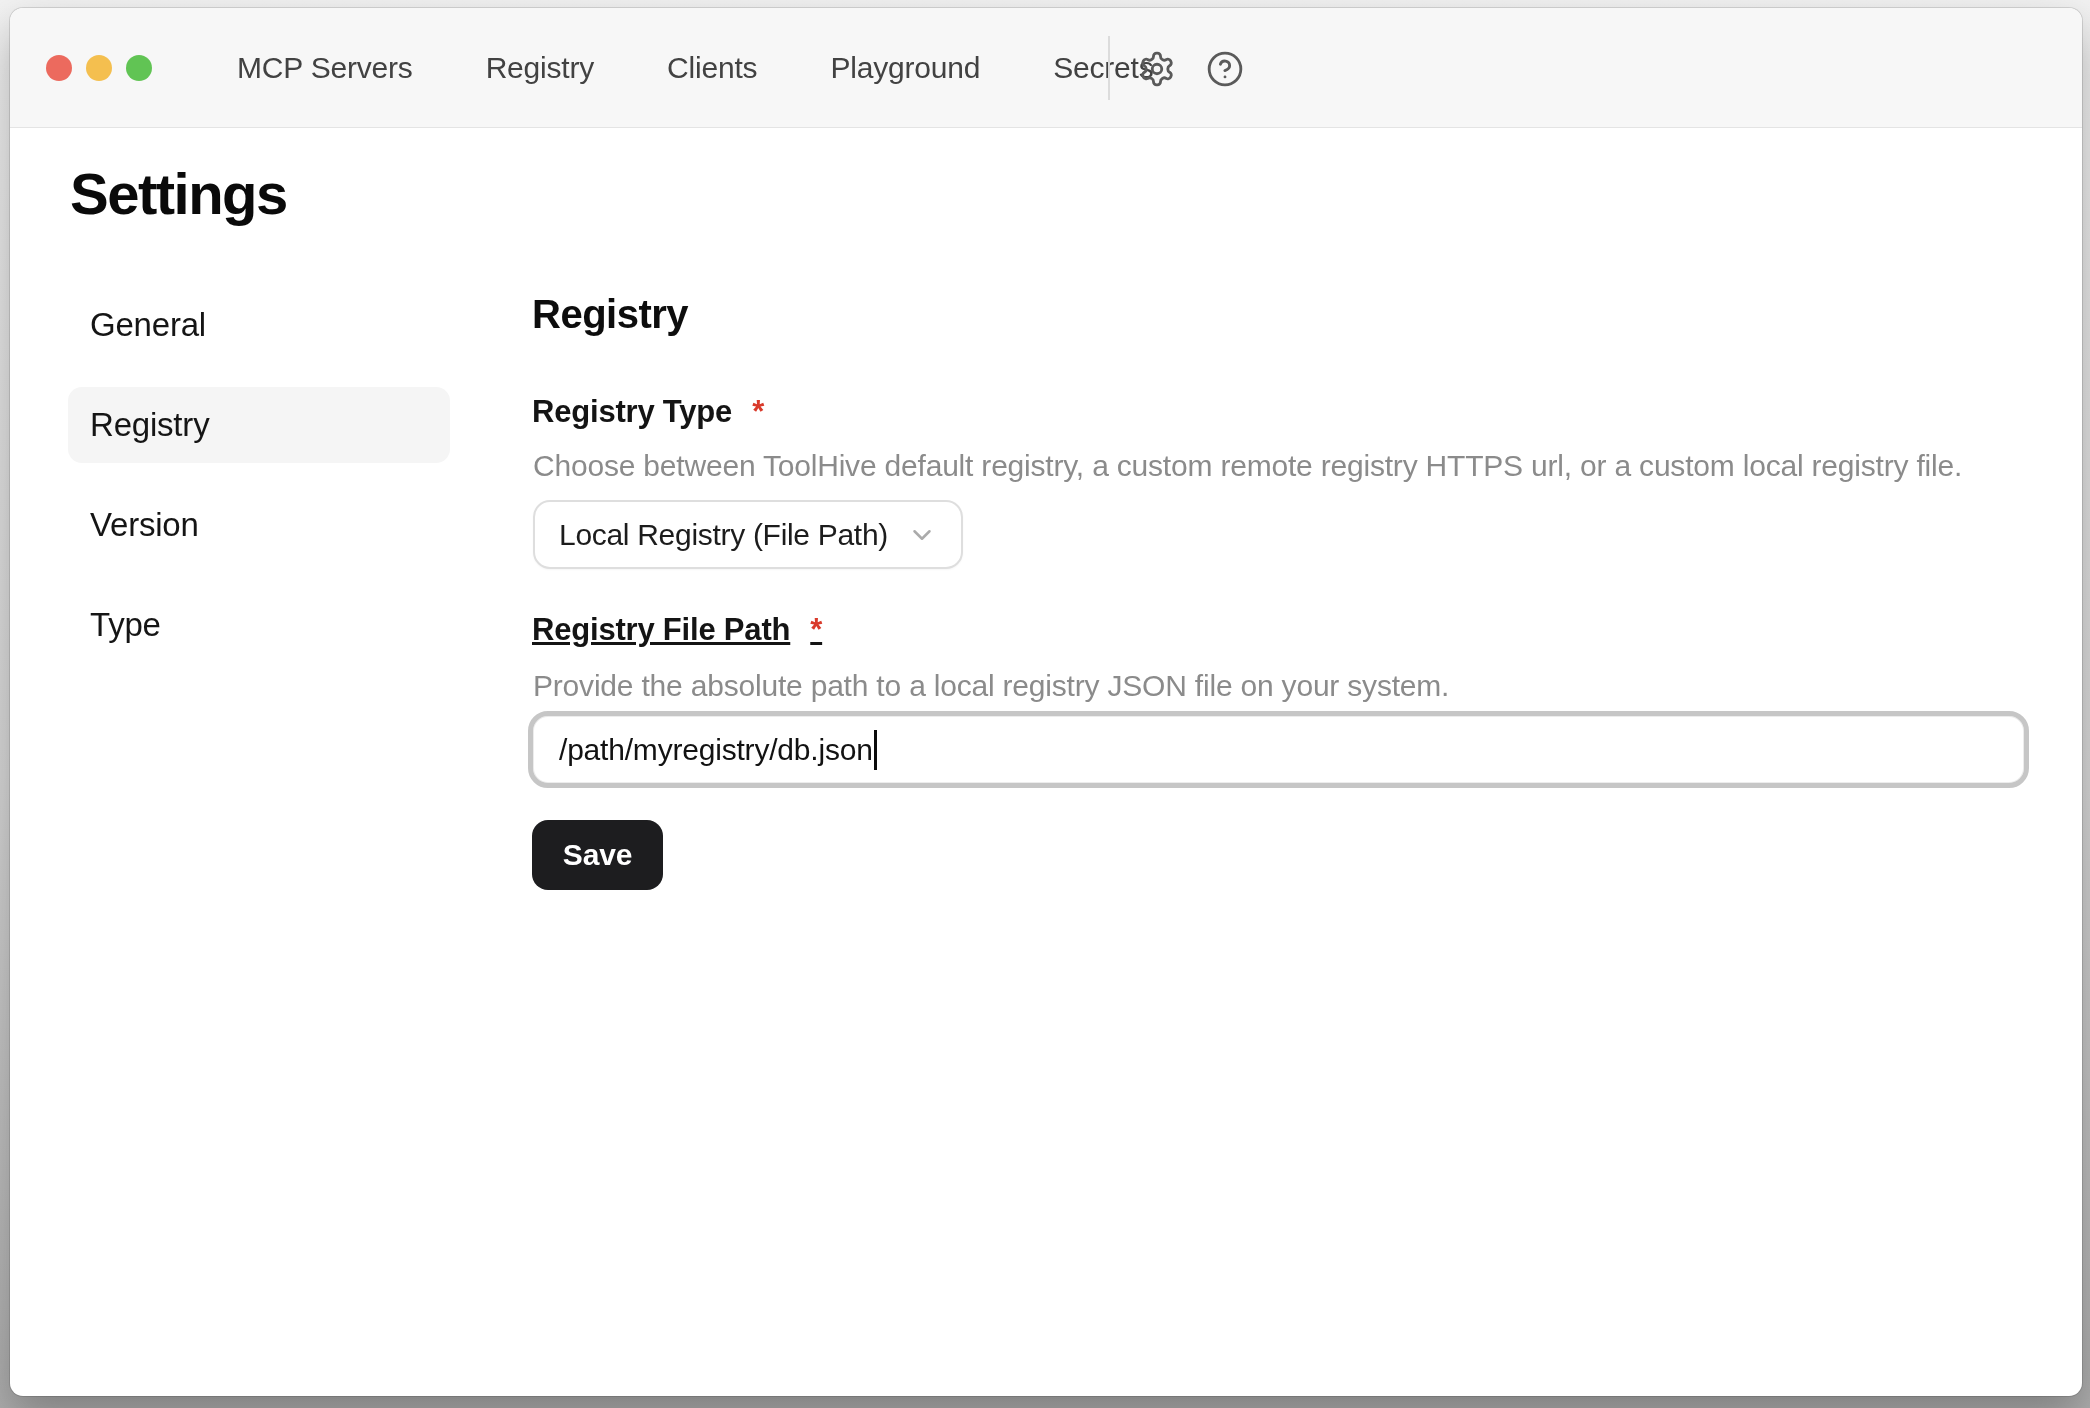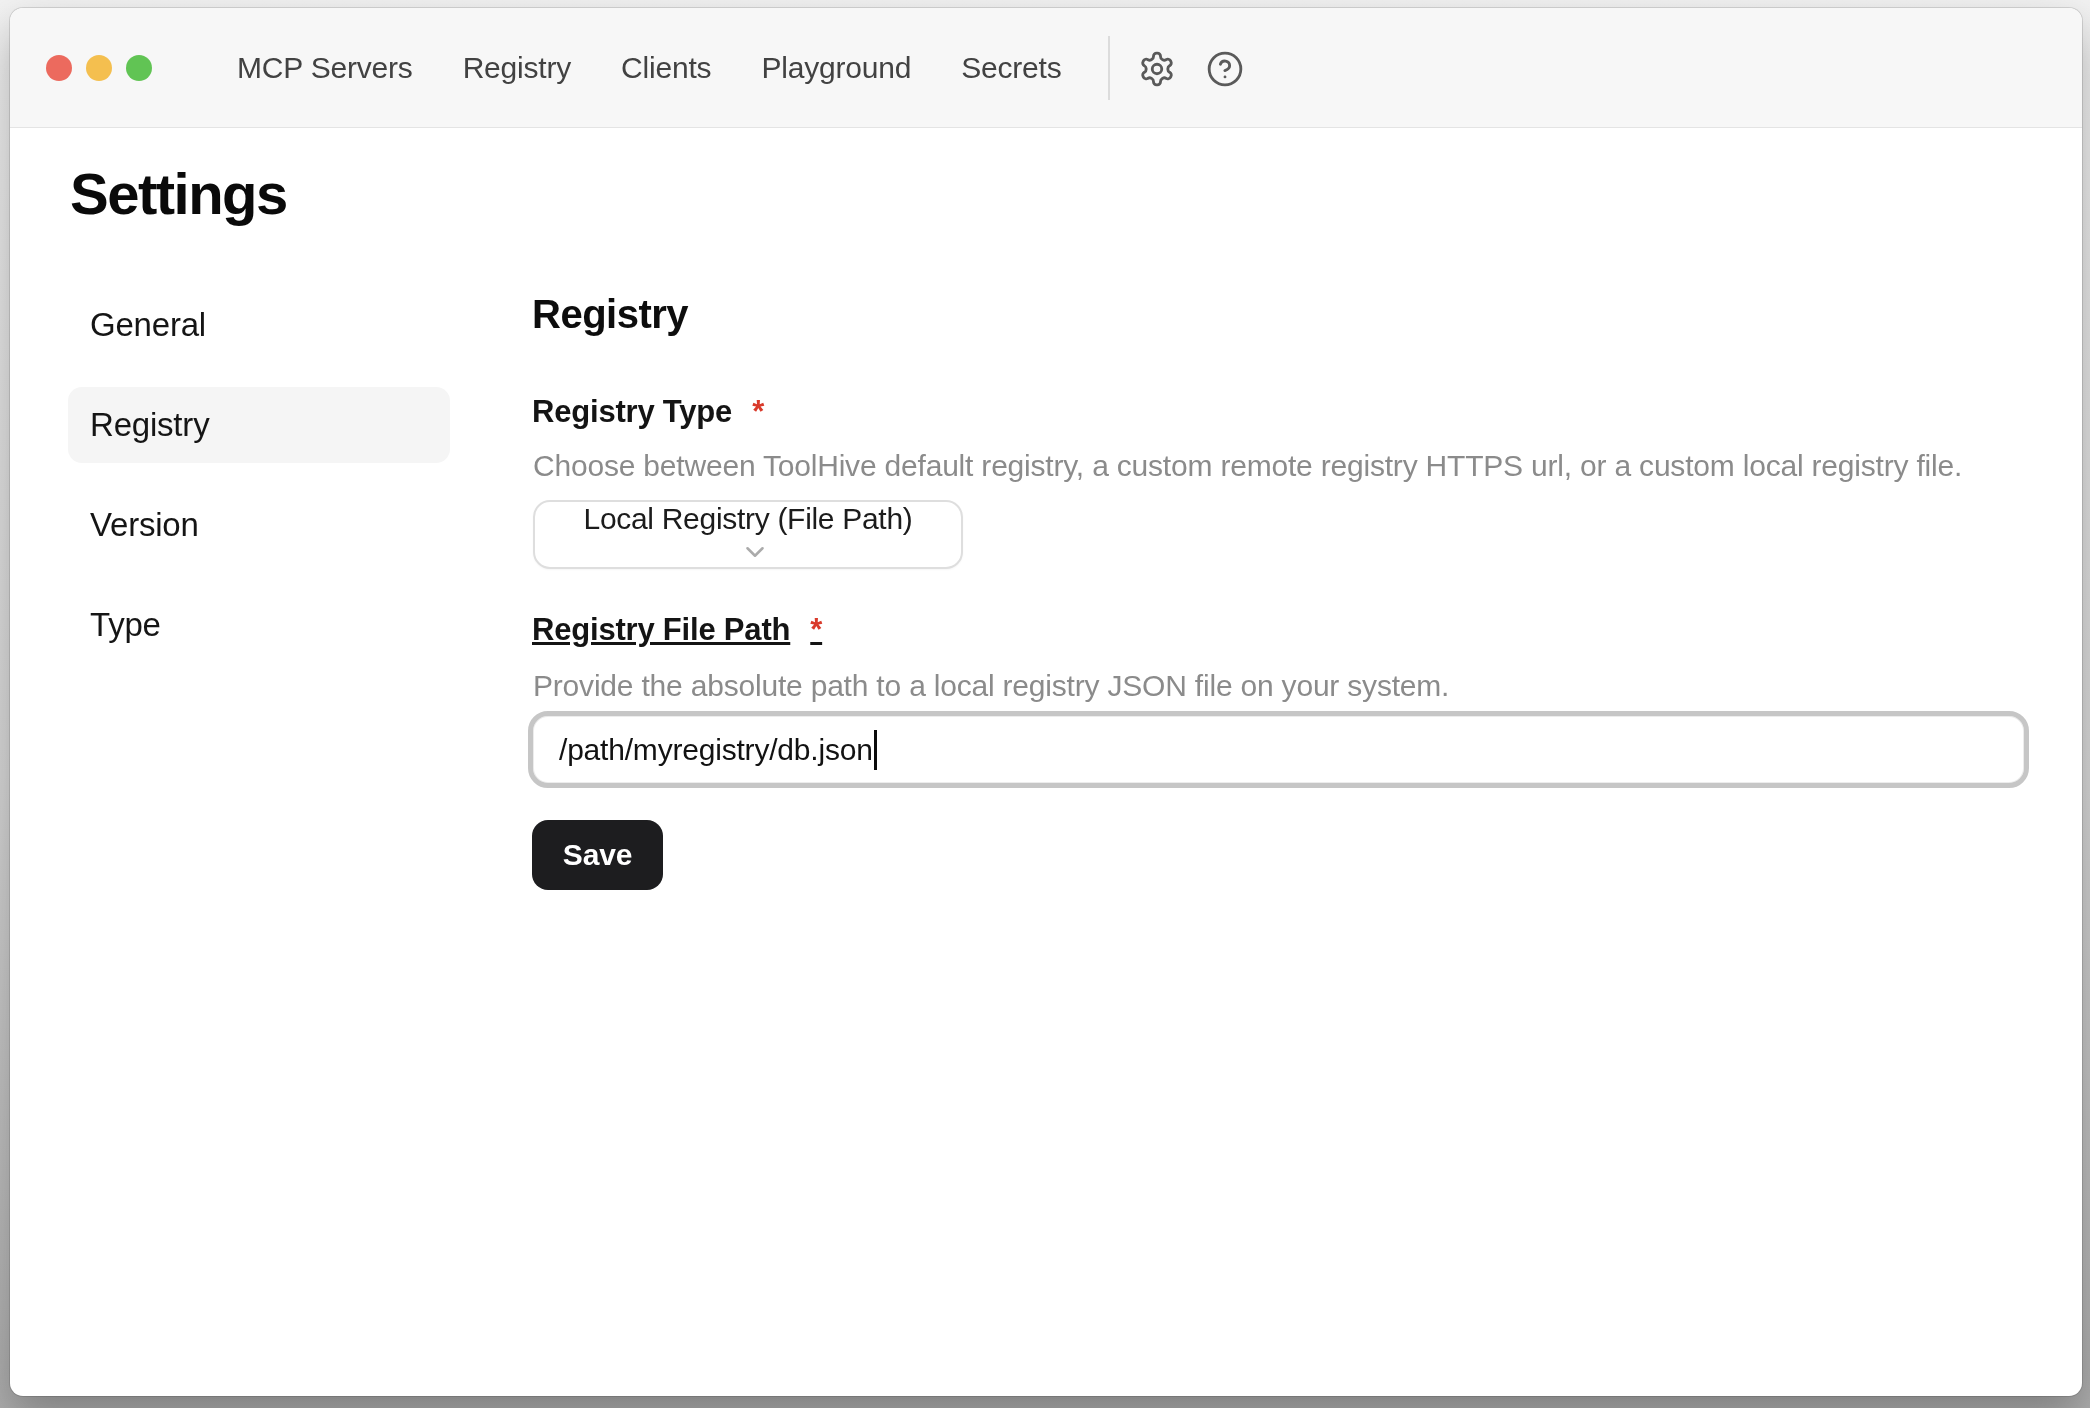--- a/index.html
+++ b/index.html
@@ -21,21 +21,21 @@
     position:absolute; left:0; top:0; right:0; height:120px;
     background:#f7f7f7; border-bottom:1px solid #e4e4e4;
     border-radius:13px 13px 0 0;
   }
   .traffic { position:absolute; top:47px; width:26px; height:26px; border-radius:50%; }
   .t-red    { left:36px;  background:#ec6a5e; }
   .t-yellow { left:76px;  background:#f4bf4f; }
   .t-green  { left:116px; background:#61c454; }
   .nav {
     position:absolute; left:227px; top:0; height:120px;
-    display:flex; align-items:center; gap:50px;
+    display:flex; align-items:center; gap:73px;
     font-size:30px; color:#424242; letter-spacing:-0.2px;
   }
   .nav-item { cursor:default; white-space:nowrap; }
   .tb-divider { position:absolute; left:1098px; top:28px; width:2px; height:64px; background:#dcdcdc; }
   .tb-icon { position:absolute; top:42px; width:38px; height:38px; color:#5a5a5a; }
   .tb-icon svg { width:38px; height:38px; display:block; }
   .icon-gear { left:1128px; }
   .icon-help { left:1196px; }
   
   .page-title {
@@ -64,21 +64,21 @@
   .field-desc {
     position:absolute; left:1px;
     font-size:30px; color:#8b8b8b; letter-spacing:-0.2px; white-space:nowrap;
   }
   .desc-type { top:441px; }
   .desc-path { top:661px; }
   .select {
     position:absolute; left:1px; top:492px; width:430px; height:69px;
     background:#fff; border:2px solid #dedede; border-radius:17px;
     display:flex; align-items:center; padding:0 24px;
-    box-shadow:0 1px 2px rgba(0,0,0,0.04); cursor:default;flex-direction:column;
+    box-shadow:0 1px 2px rgba(0,0,0,0.04); cursor:default;
   }
   .select-value { font-size:30px; color:#1c1c1c; letter-spacing:-0.3px; flex:1; white-space:nowrap; }
   .select .chev { width:30px; height:30px; color:#ababab; margin-left:14px; }
   .select .chev svg { width:30px; height:30px; display:block; }
   .text-input {
     position:absolute; left:-4px; top:703px; width:1501px; height:77px;
     background:#fff; border:5px solid #c6c6c6; border-radius:20px;
     box-shadow:inset 0 0 0 1px #ececec;
     display:flex; align-items:center; padding:0 26px; cursor:text;
   }

